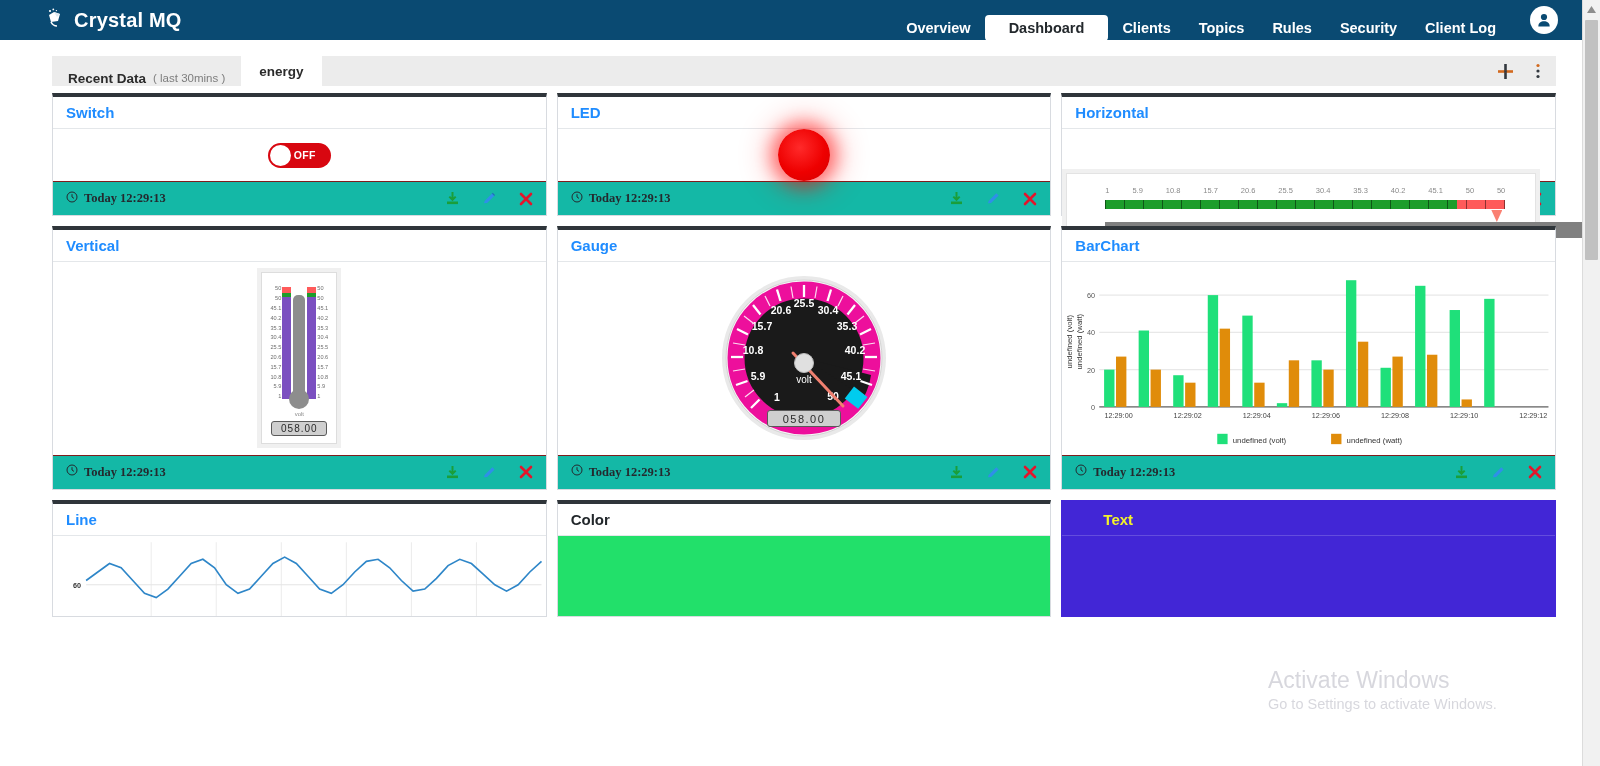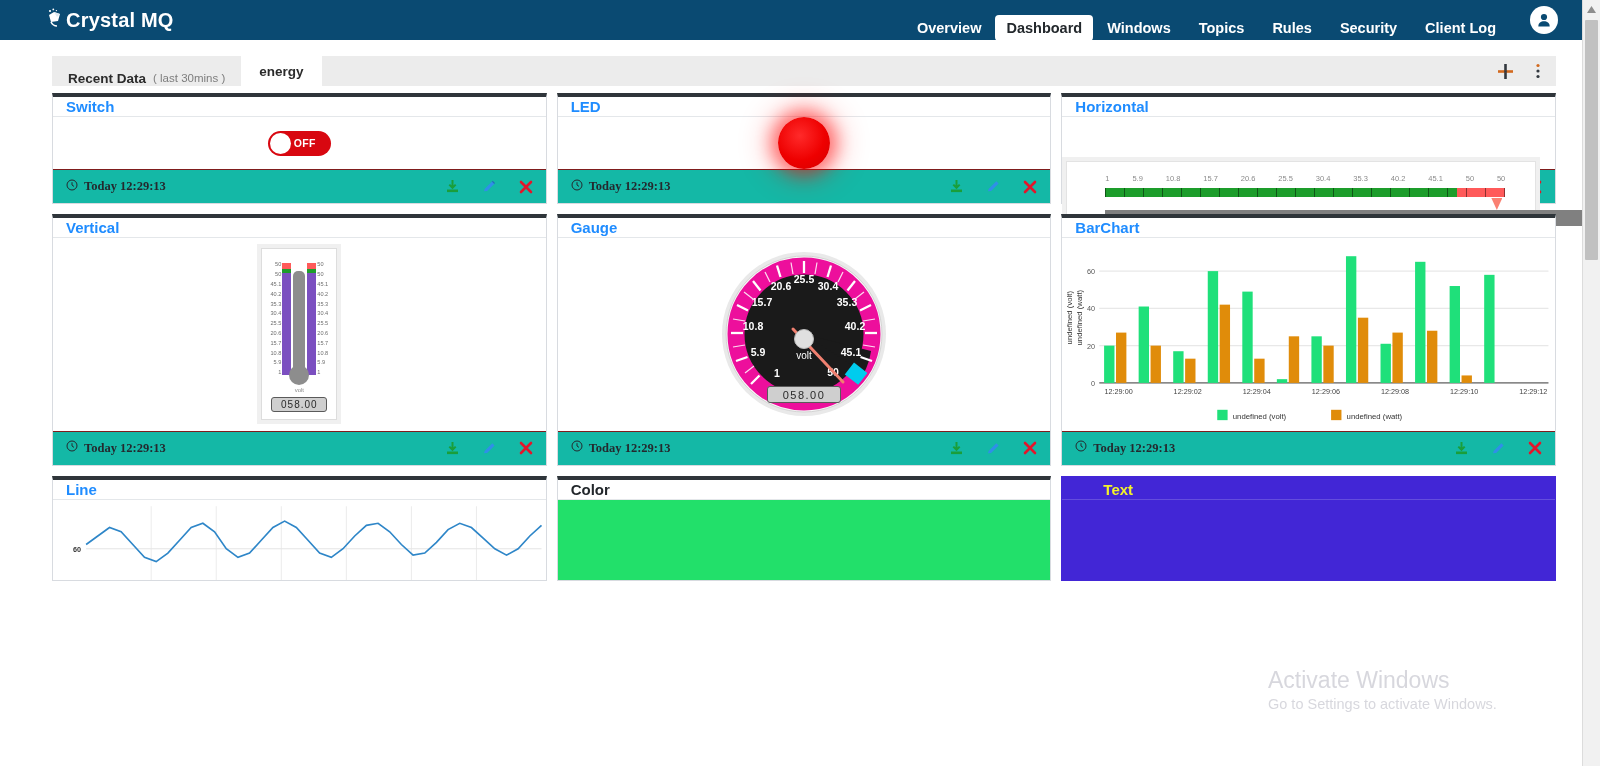--- a/index.html
+++ b/index.html
@@ -13,21 +13,21 @@
 
   
   #topnav {
     height: 40px;
     background: #0a4a72;
     display: flex;
     align-items: center;
     padding: 0 0 0 44px;
     position: relative;
   }
-  #brand { display: flex; align-items: center; gap: 10px; }
+  #brand { display: flex; align-items: center; gap: 18px; }
   #brand-logo { width: 26px; height: 26px; position: relative; }
   #brand-text {
     color: #ffffff;
     font-size: 20px;
     font-weight: 600;
     letter-spacing: 0.2px;
     margin-left: -14px;
   }
   #navitems {
     position: absolute;
@@ -40,21 +40,21 @@
     font-size: 14.5px;
     font-weight: 700;
     padding: 5px 14px;
     cursor: pointer;
     white-space: nowrap;
   }
   .navitem.active {
     background: #ffffff;
     color: #23282c;
     border-radius: 4px;
-    padding: 5px 11px;
+    padding: 5px 24px;
   }
   #avatar {
     position: absolute;
     right: 42px; top: 6px;
     width: 28px; height: 28px;
     border-radius: 50%;
     background: #ffffff;
     display: flex; align-items: center; justify-content: center;
     cursor: pointer;
   }
@@ -101,21 +101,21 @@
   }
   .card {
     background: #ffffff;
     border: 1px solid #d8dbe0;
     border-top: 4px solid #2f353a;
     display: flex;
     flex-direction: column;
     position: relative;
   }
   .card-head {
-    height: 20px;
+    height: 32px;
     display: flex; align-items: center;
     padding: 0 13px;
     border-bottom: 1px solid #e4e7ea;
   }
   .card-title {
     font-size: 15px;
     font-weight: 700;
     color: #1f8cff;
   }
   .card-title.dark { color: #22272b; }
@@ -336,21 +336,21 @@
         <circle cx="12.4" cy="3.6" r="0.7" fill="#ffffff"></circle>
         <path d="M7 15 Q9 19 13 19" stroke="#ffffff" stroke-width="1.6" fill="none"></path>
       </svg>
     </span>
     <span id="brand-text">Crystal MQ</span>
   </div>
 
   <div id="navitems">
     <div class="navitem">Overview</div>
     <div class="navitem active">Dashboard</div>
-    <div class="navitem">Windows</div>
+    <div class="navitem">Clients</div>
     <div class="navitem">Topics</div>
     <div class="navitem">Rules</div>
     <div class="navitem">Security</div>
     <div class="navitem">Client Log</div>
   </div>
 
   <div id="avatar">
     <svg width="16" height="16" viewBox="0 0 16 16">
       <circle cx="8" cy="5" r="3.1" fill="#0a4a72"></circle>
       <path d="M2.3 14.5 C2.3 10.6 5 9.2 8 9.2 C11 9.2 13.7 10.6 13.7 14.5 Z" fill="#0a4a72"></path>

